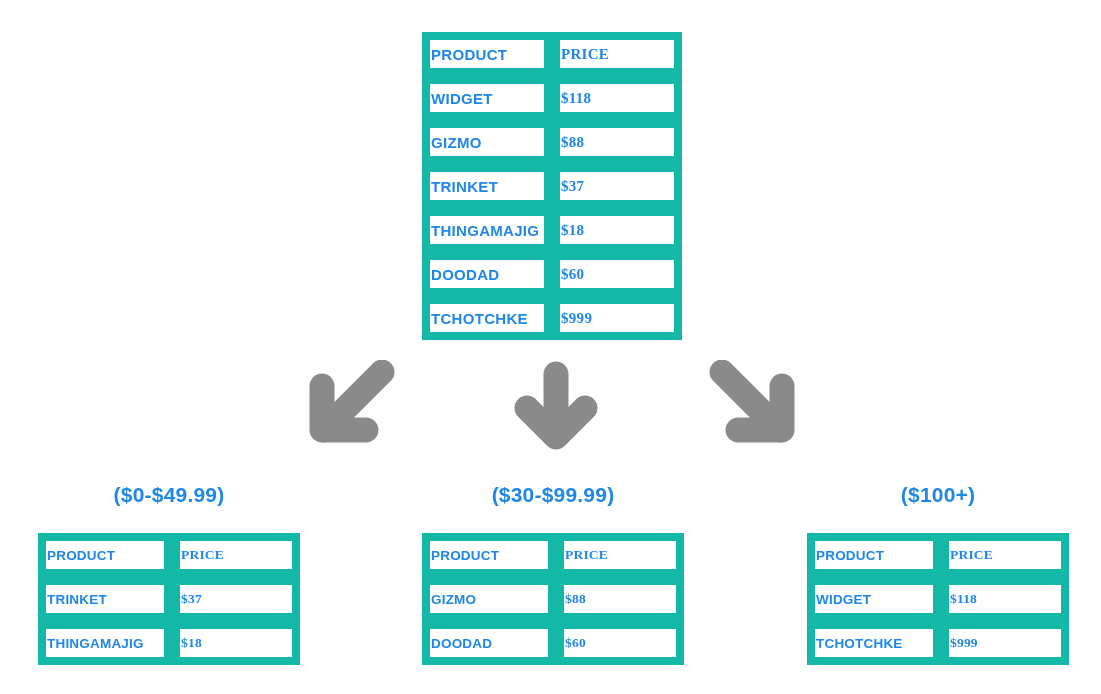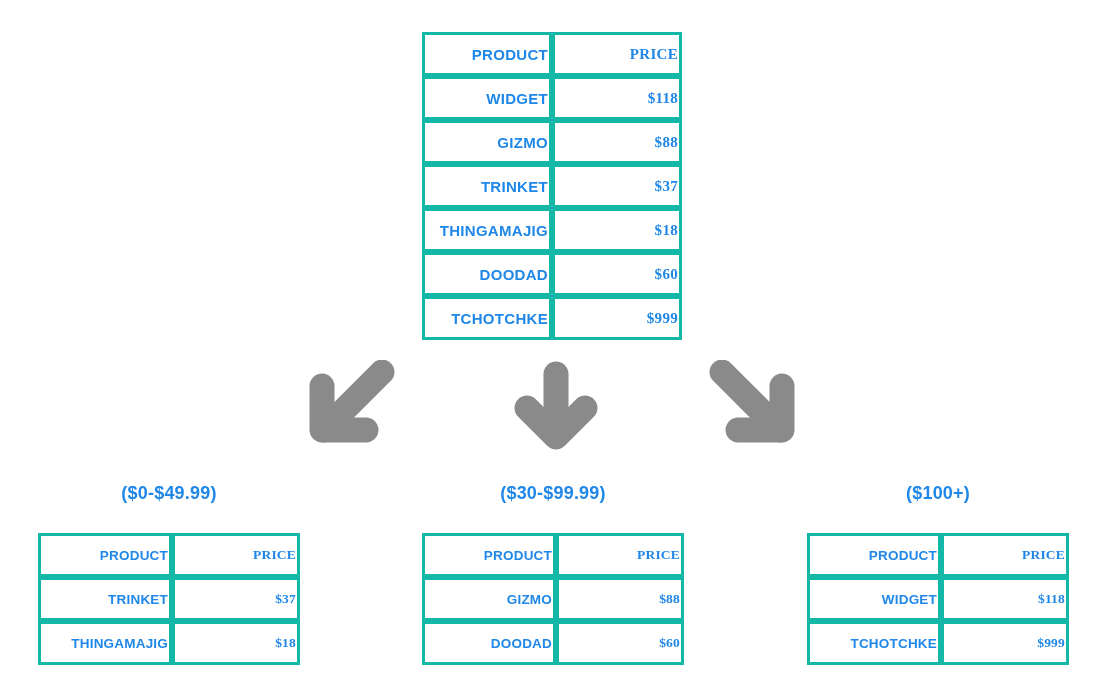--- a/index.html
+++ b/index.html
@@ -16,22 +16,22 @@
   }
 
   
   .tbl {
     position: absolute;
     border-collapse: separate;
     border-spacing: 0;
     background: #ffffff;
   }
   .tbl .cell {
-    border: 3px solid #14b8a6;
-    text-align: right;
+    border: 8px solid #14b8a6;
+    text-align: left;
     vertical-align: middle;
     color: #1f87e8;
     font-weight: bold;
     white-space: nowrap;
     background: #ffffff;
     box-sizing: border-box;
   }
   
   .tbl tr td + td { border-left-width: 2px; font-family: Liberation Serif, serif; }
   .tbl tr + tr td { border-top-width: 2px; }
@@ -60,21 +60,21 @@
 
   #result-table-low  { left: 38px;  top: 533px; }
   #result-table-mid  { left: 422px; top: 533px; }
   #result-table-high { left: 807px; top: 533px; }
 
   
   .bucket-label {
     position: absolute;
     color: #1f87e8;
     font-weight: bold;
-    font-size: 18px;
+    font-size: 21px;
     letter-spacing: 0.2px;
     text-align: center;
     white-space: nowrap;
   }
   #bucket-label-low  { left: 38px;  top: 483px; width: 262px; }
   #bucket-label-mid  { left: 422px; top: 483px; width: 262px; }
   #bucket-label-high { left: 807px; top: 483px; width: 262px; }
 
   
   .arrow {

